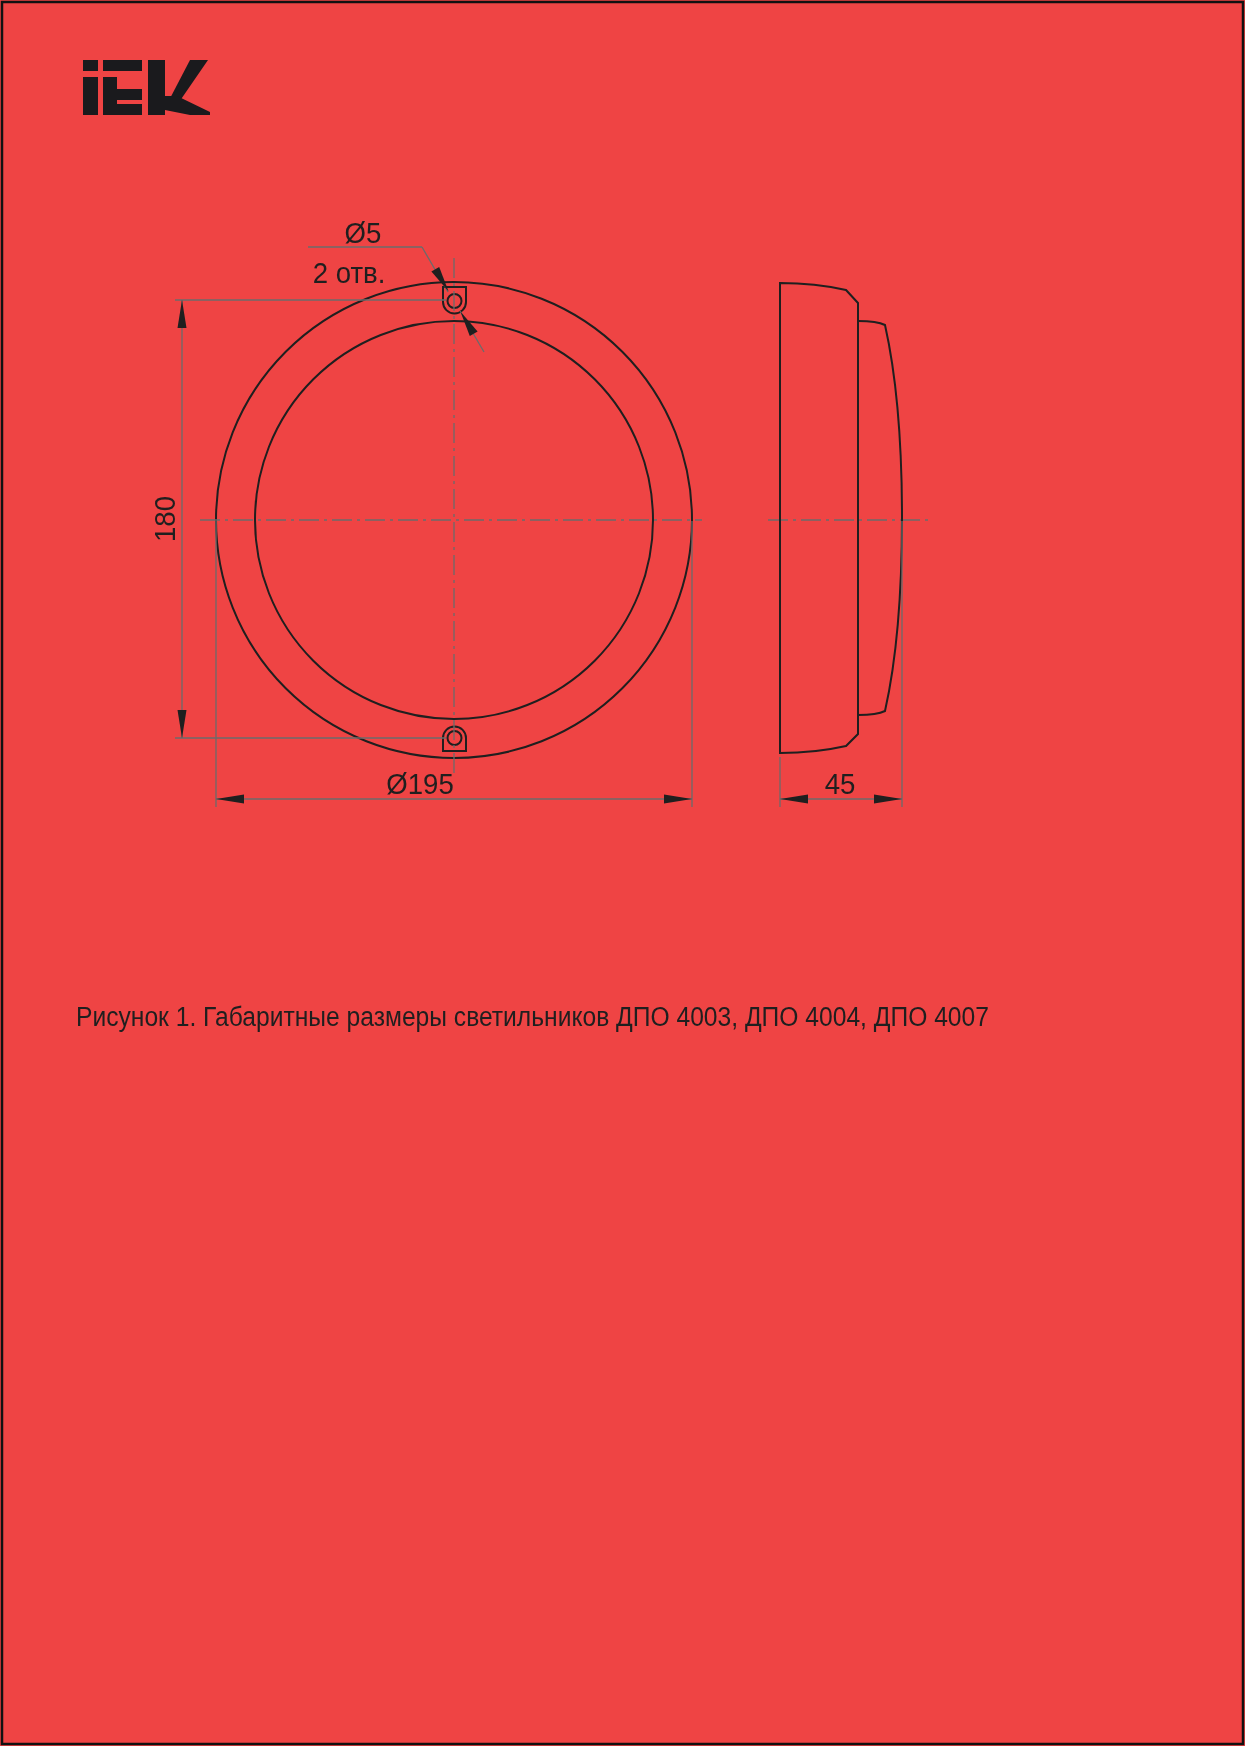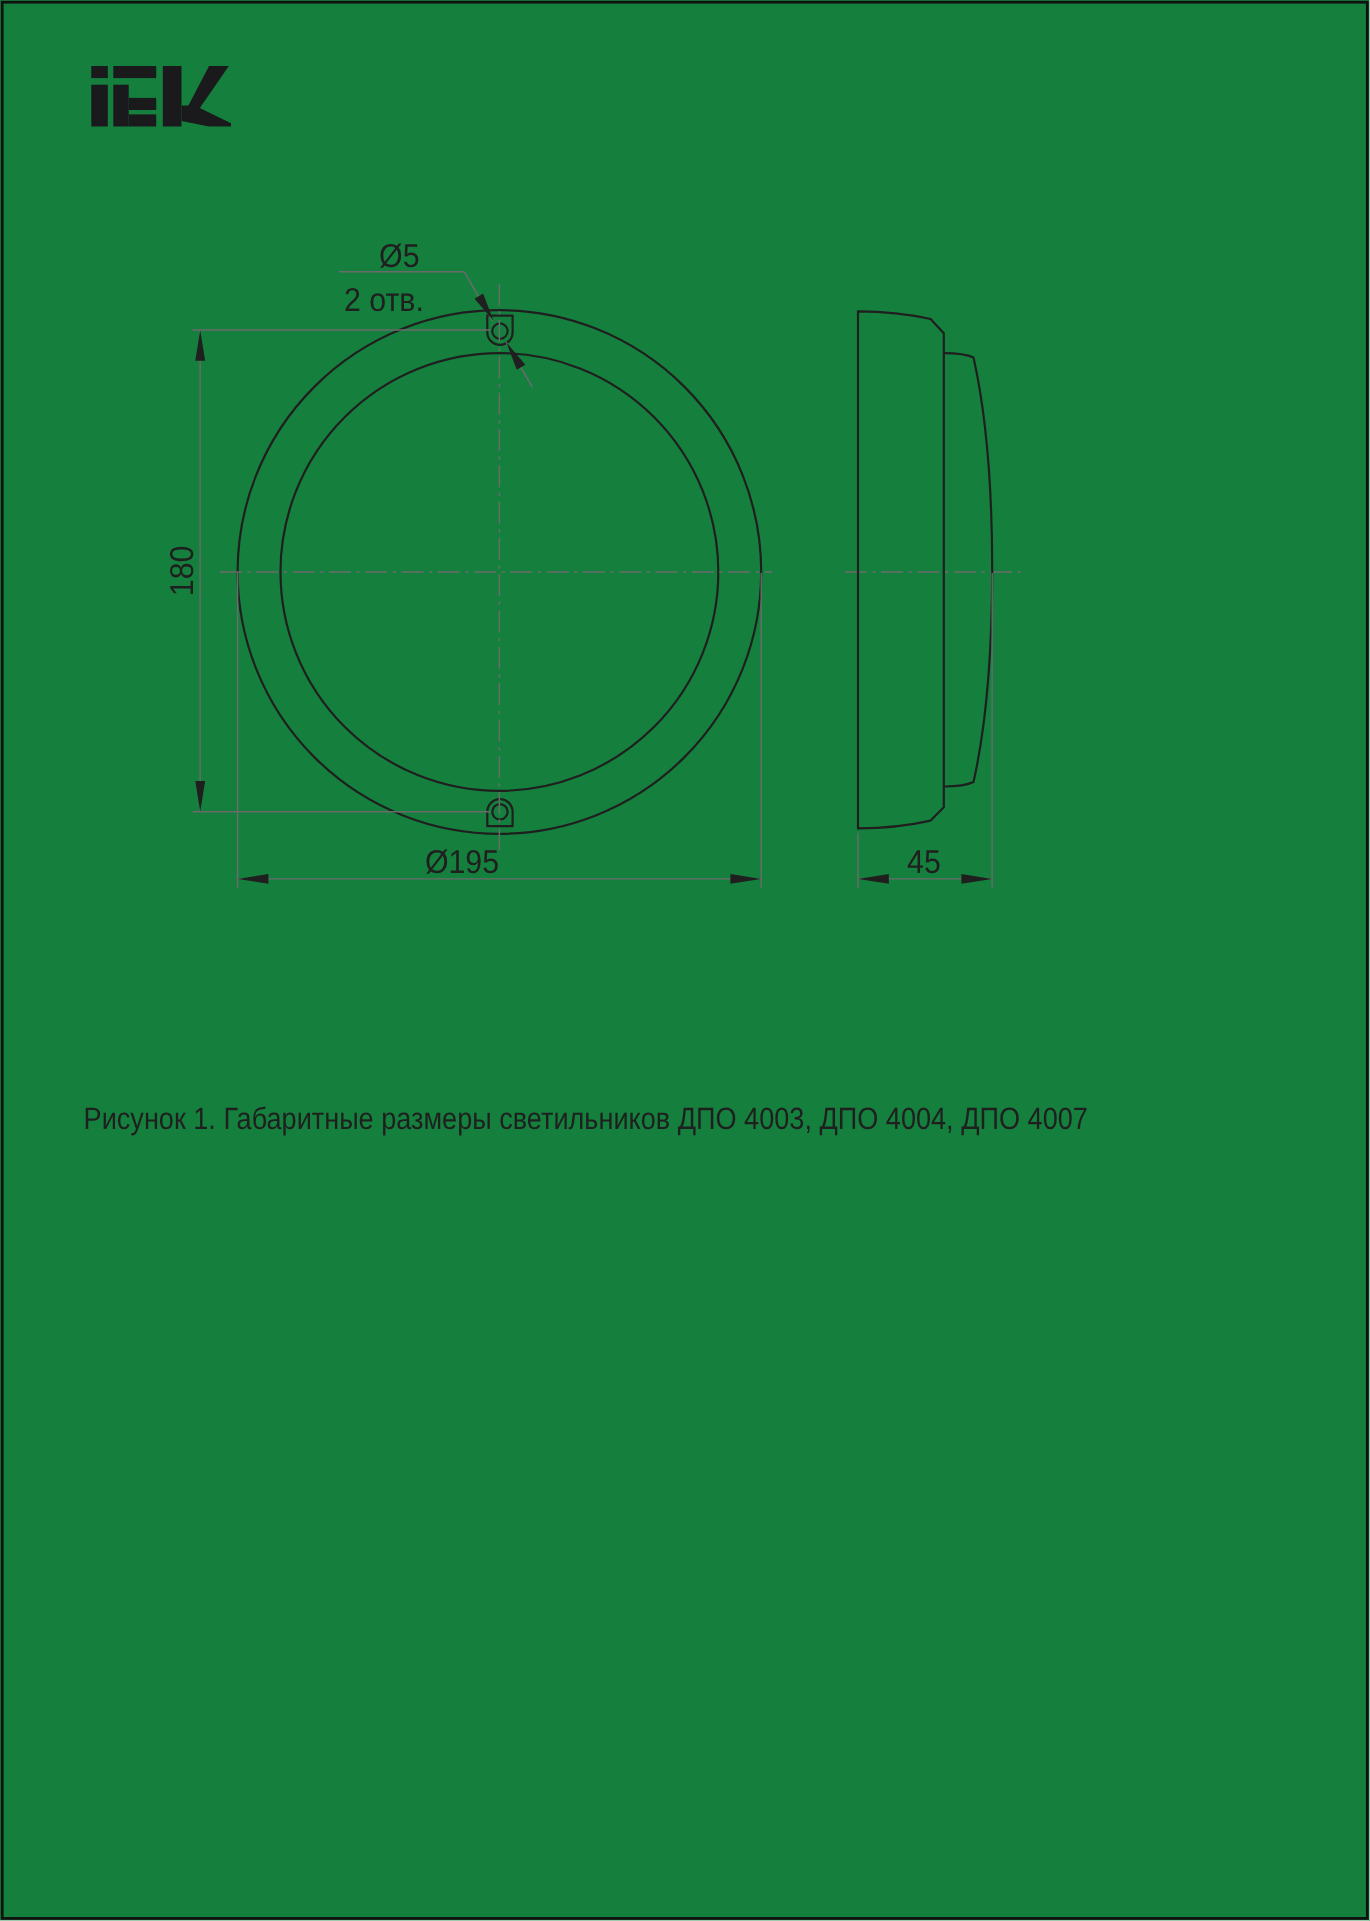--- a/index.html
+++ b/index.html
@@ -1,19 +1,19 @@
 <!DOCTYPE html>
 <html><head>
 <meta charset="utf-8">
 <style>
   html,body{margin:0;padding:0;background:#ffffff;}
   .page{
     position:relative;
     width:1245px;height:1746px;
-    background:#15803d;
+    background:#ef4444;
     font-family:"Liberation Sans", sans-serif;
   }
   svg{display:block;}
   text{fill:#1f1f1f;font-family:"Liberation Sans", sans-serif;}
 </style>
 </head>
 <body>
 
 <div class="page">
 <svg width="1245" height="1746" viewBox="0 0 1245 1746" xmlns="http://www.w3.org/2000/svg">

